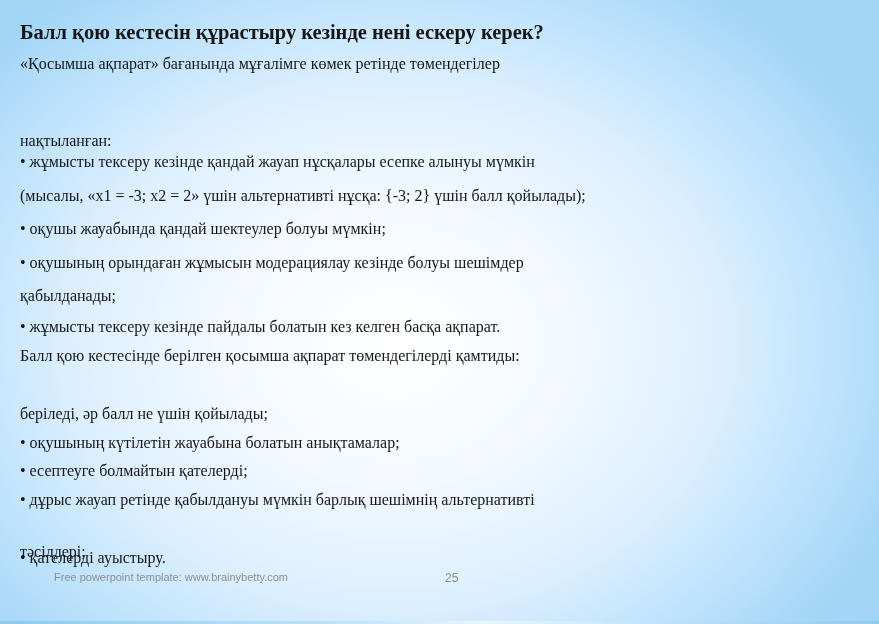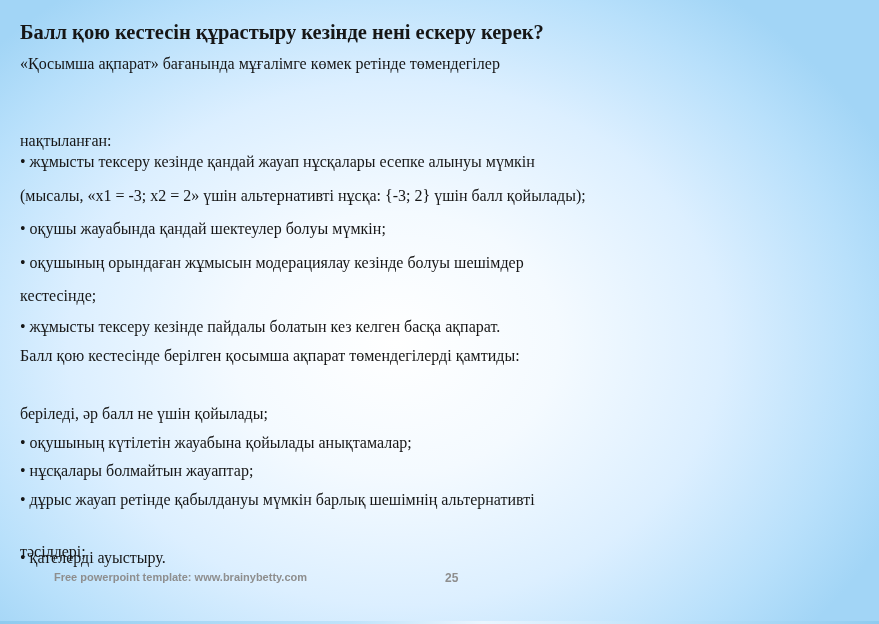--- a/index.html
+++ b/index.html
@@ -36,46 +36,46 @@
     line-height: 24px;
   }
   .title {
     font-weight: bold;
     font-size: 20.5px;
   }
   .footer {
     position: absolute;
     top: 571px;
     font-family: "Liberation Sans", "DejaVu Sans", sans-serif;
-    font-weight: bold;
+    font-weight: normal;
     font-size: 11px;
     color: #8e8e8e;
     white-space: nowrap;
   }
   .footer-credit { left: 54px; }
   .footer-page { left: 445px; font-size: 12px; }
 </style>
 </head>
 <body>
 
 <div class="slide">
   <div class="line title" style="top:20px;">Балл қою кестесін құрастыру кезінде нені ескеру керек?</div>
 
   <div class="line" style="top:52px;">«Қосымша ақпарат» бағанында мұғалімге көмек ретінде төмендегілер</div>
   <div class="line" style="top:85px;margin-top:44px;">нақтыланған:</div>
   <div class="line" style="top:150px;">• жұмысты тексеру кезінде қандай жауап нұсқалары есепке алынуы мүмкін</div>
   <div class="line" style="top:184px;">(мысалы, «x1 = -3; x2 = 2» үшін альтернативті нұсқа: {-3; 2} үшін балл қойылады);</div>
   <div class="line" style="top:217px;">• оқушы жауабында қандай шектеулер болуы мүмкін;</div>
   <div class="line" style="top:251px;">• оқушының орындаған жұмысын модерациялау кезінде болуы шешімдер</div>
-  <div class="line" style="top:284px;">кестесінде;</div>
+  <div class="line" style="top:284px;">қабылданады;</div>
   <div class="line" style="top:315px;">• жұмысты тексеру кезінде пайдалы болатын кез келген басқа ақпарат.</div>
   <div class="line" style="top:344px;"> Балл қою кестесінде берілген қосымша ақпарат төмендегілерді қамтиды:</div>
   <div class="line" style="top:402px;">беріледі, әр балл не үшін қойылады;</div>
-  <div class="line" style="top:431px;">• оқушының күтілетін жауабына қойылады анықтамалар;</div>
-  <div class="line" style="top:459px;">• нұсқалары болмайтын жауаптар;</div>
+  <div class="line" style="top:431px;">• оқушының күтілетін жауабына болатын анықтамалар;</div>
+  <div class="line" style="top:459px;">• есептеуге болмайтын қателерді;</div>
   <div class="line" style="top:488px;">• дұрыс жауап ретінде қабылдануы мүмкін барлық шешімнің альтернативті</div>
   <div class="line" style="top:540px;">тәсілдері;</div>
   <div class="line" style="top:546px;">• қателерді ауыстыру.</div>
 
   <div class="footer footer-credit">Free powerpoint template: www.brainybetty.com</div>
   <div class="footer footer-page">25</div>
 </div>
 <div class="bottom-band"></div>
 
 </body></html>

